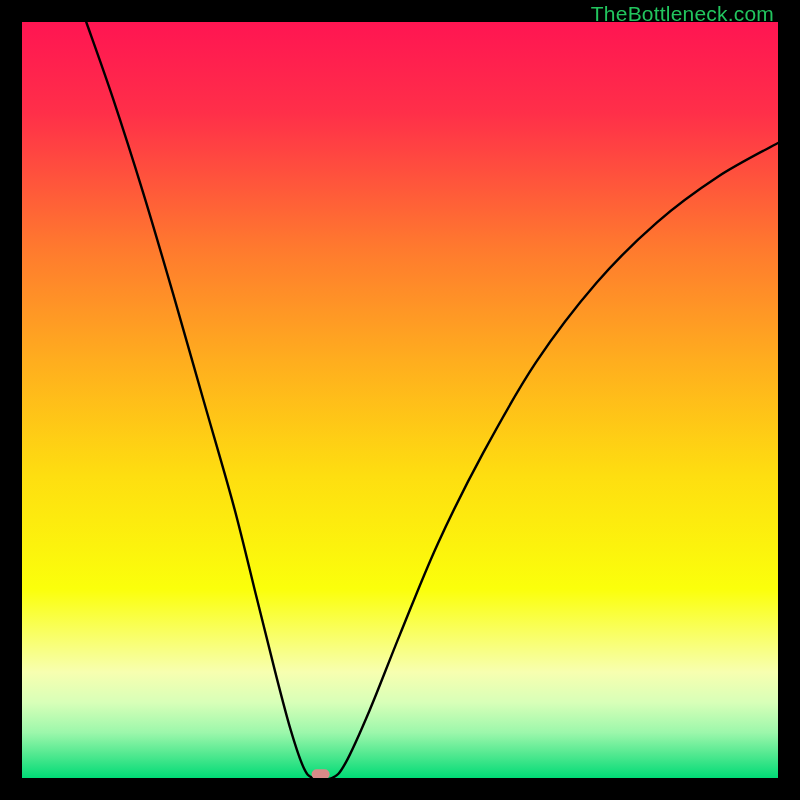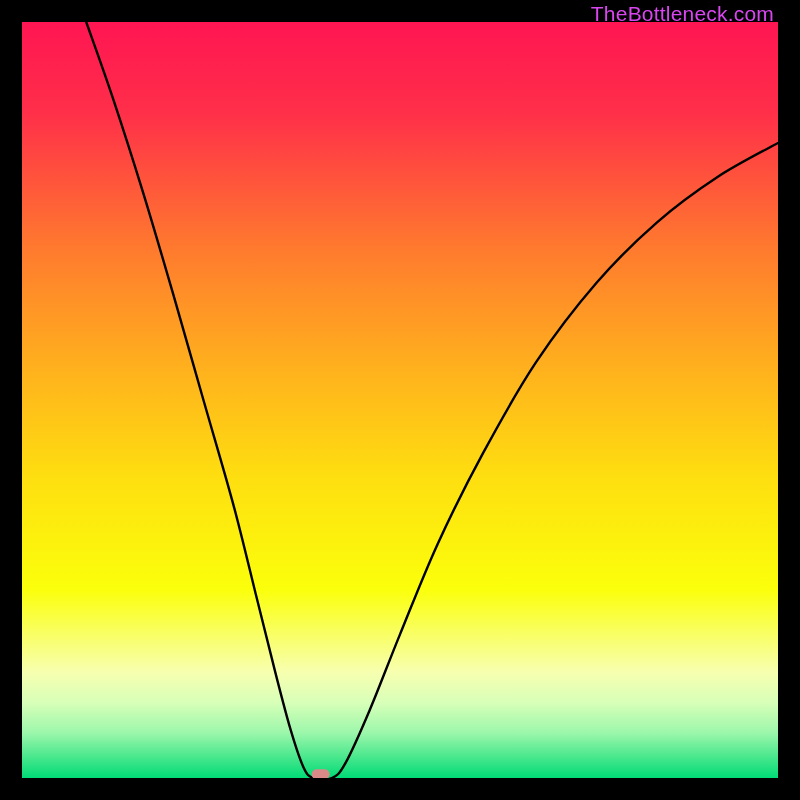--- a/index.html
+++ b/index.html
@@ -23,21 +23,21 @@
     position: absolute;
     left: 0;
     top: 0;
     width: 756px;
     height: 756px;
   }
   .watermark {
     position: absolute;
     top: 2px;
     right: 26px;
-    color: #d946ef;
+    color: #22c55e;
     font-size: 21px;
     font-weight: 500;
     letter-spacing: 0.2px;
   }
   svg { display: block; }
 </style>
 </head>
 <body>
 
 <div class="watermark">TheBottleneck.com</div>

